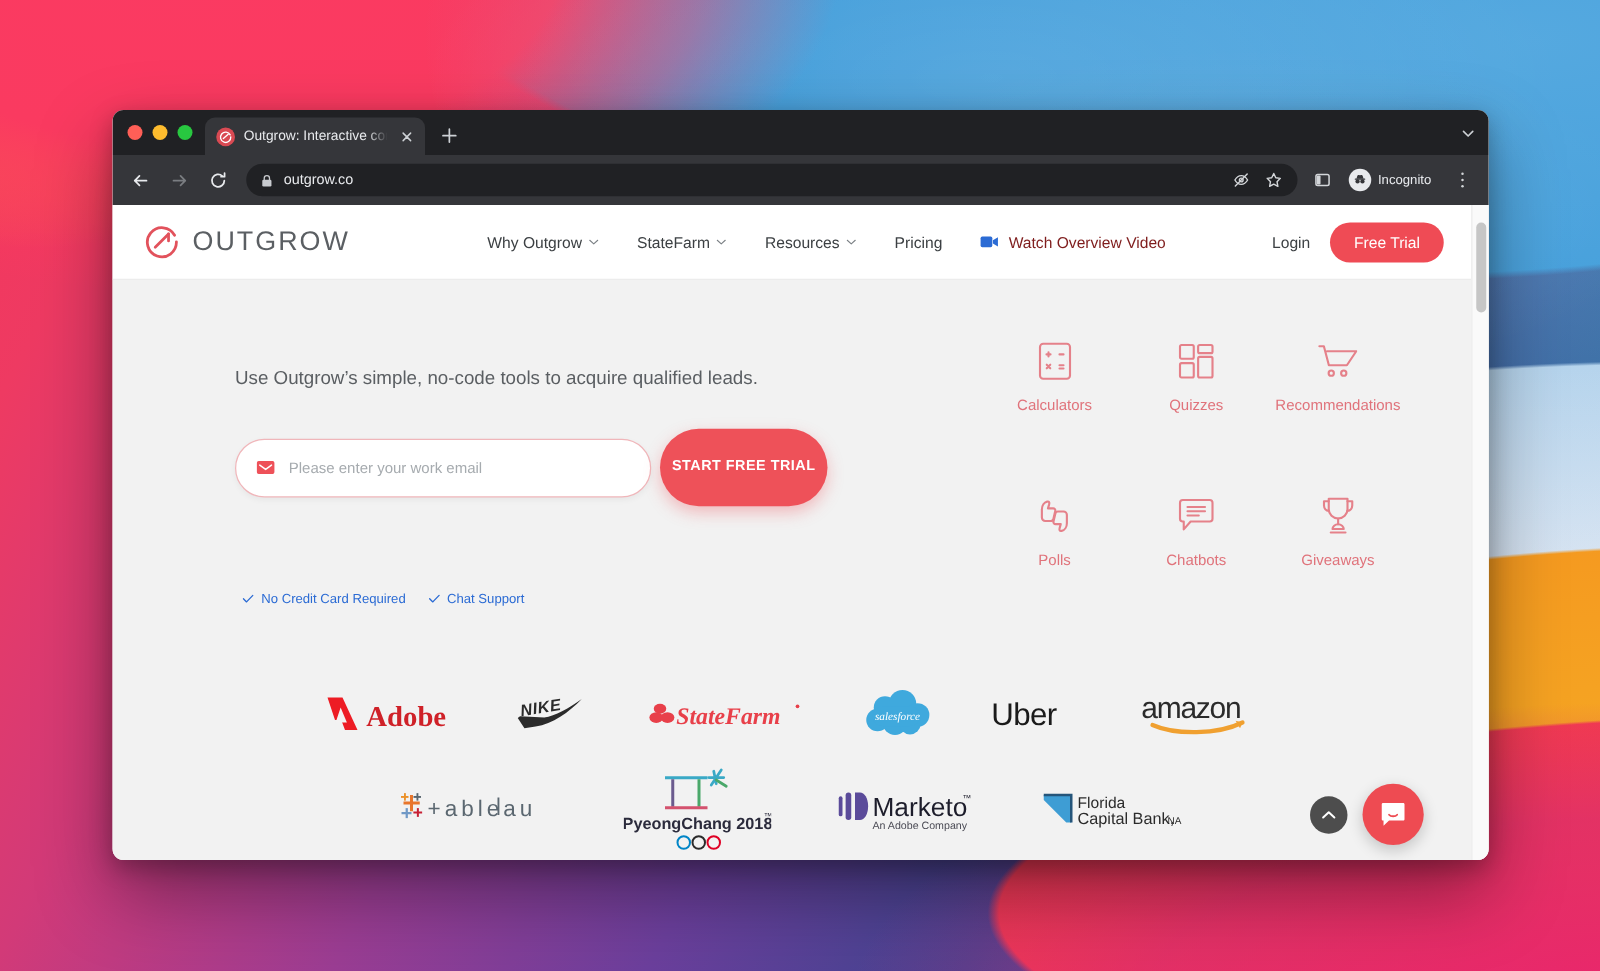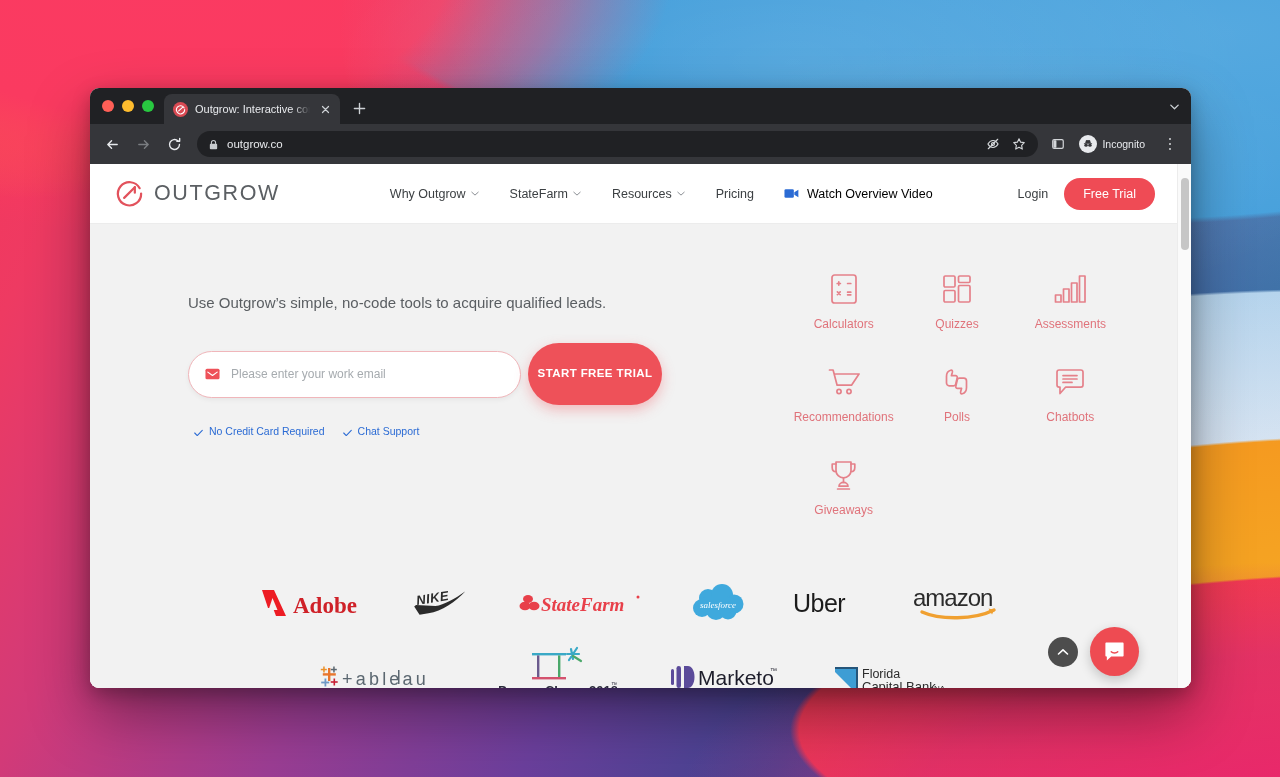--- a/index.html
+++ b/index.html
@@ -263,21 +263,21 @@
   .navitem {
     display: flex; align-items: center; gap: 5px;
     font-size: 12.5px; color: #3c4043;
     white-space: nowrap;
     text-align: right;
   }
   .caret { width: 8px; height: 5px; display: block; color: #7b8085; }
   .watch-link {
     display: flex; align-items: center; gap: 8px;
     margin-left: 30px;
-    font-size: 12.5px; color: #000000;
+    font-size: 12.5px; color: #7f1d1d;
     white-space: nowrap;
   }
   .cam-icon { width: 15px; height: 11px; display: block; color: #2b6bd4; }
   .header-right {
     margin-left: auto;
     display: flex; align-items: center; gap: 16px;
   }
   .login-link { font-size: 12.5px; color: #3c4043; }
   .free-trial-btn {
     background: #ef4b55;
@@ -342,22 +342,22 @@
     font-weight: bold;
     letter-spacing: 0.4px;
     line-height: 1.32;
     box-shadow: 0 5px 13px rgba(238,81,89,0.35);
   }
   .assure-row {
     margin-top: 20px; margin-left: 6px;
     display: flex; align-items: center; gap: 18px;
   }
   .assure {
-    display: flex; align-items: flex-end; gap: 6px;
-    font-size: 10.5px; color: #2b6bd4;
+    display: flex; align-items: center; gap: 6px;
+    font-size: 10.5px; color: #2b6bd4; margin-top: 48px;
   }
   .assure svg { width: 9px; height: 8px; display: block; color: #2b6bd4; }
 
   
   .features {
     margin-left: 54px;
     margin-top: 6px;
     width: 340px;
     display: grid;
     grid-template-columns: repeat(3, 1fr);
@@ -630,31 +630,20 @@
                 <svg width="30" height="30" viewBox="0 0 30 30" fill="none" stroke="#e5818a" stroke-width="1.7" stroke-linejoin="round">
                   <rect x="2" y="2" width="11" height="11" rx="1.2"></rect>
                   <rect x="16.5" y="2" width="11.5" height="6.5" rx="1.2"></rect>
                   <rect x="2" y="16.5" width="11" height="11.5" rx="1.2"></rect>
                   <rect x="16.5" y="11.5" width="11.5" height="16.5" rx="1.2"></rect>
                 </svg>
               </span>
               <span class="feat-label">Quizzes</span>
             </div>
 
-            <div class="feat">
-              <span class="feat-ico">
-                <svg width="32" height="30" viewBox="0 0 32 30" fill="none" stroke="#e5818a" stroke-width="1.7" stroke-linejoin="round">
-                  <rect x="1.5" y="21" width="5.5" height="7"></rect>
-                  <rect x="9.5" y="15" width="5.5" height="13"></rect>
-                  <rect x="17.5" y="9" width="5.5" height="19"></rect>
-                  <rect x="25.5" y="2" width="5.5" height="26"></rect>
-                </svg>
-              </span>
-              <span class="feat-label">Assessments</span>
-            </div>
 
             <div class="feat">
               <span class="feat-ico">
                 <svg width="32" height="28" viewBox="0 0 32 28" fill="none" stroke="#e5818a" stroke-width="1.7" stroke-linecap="round" stroke-linejoin="round">
                   <path d="M1.5 2 h3.6 l4 15.2 h14.4 L31 6 H7.6"></path>
                   <circle cx="11" cy="23.5" r="2.1"></circle>
                   <circle cx="21" cy="23.5" r="2.1"></circle>
                 </svg>
               </span>
               <span class="feat-label">Recommendations</span>

